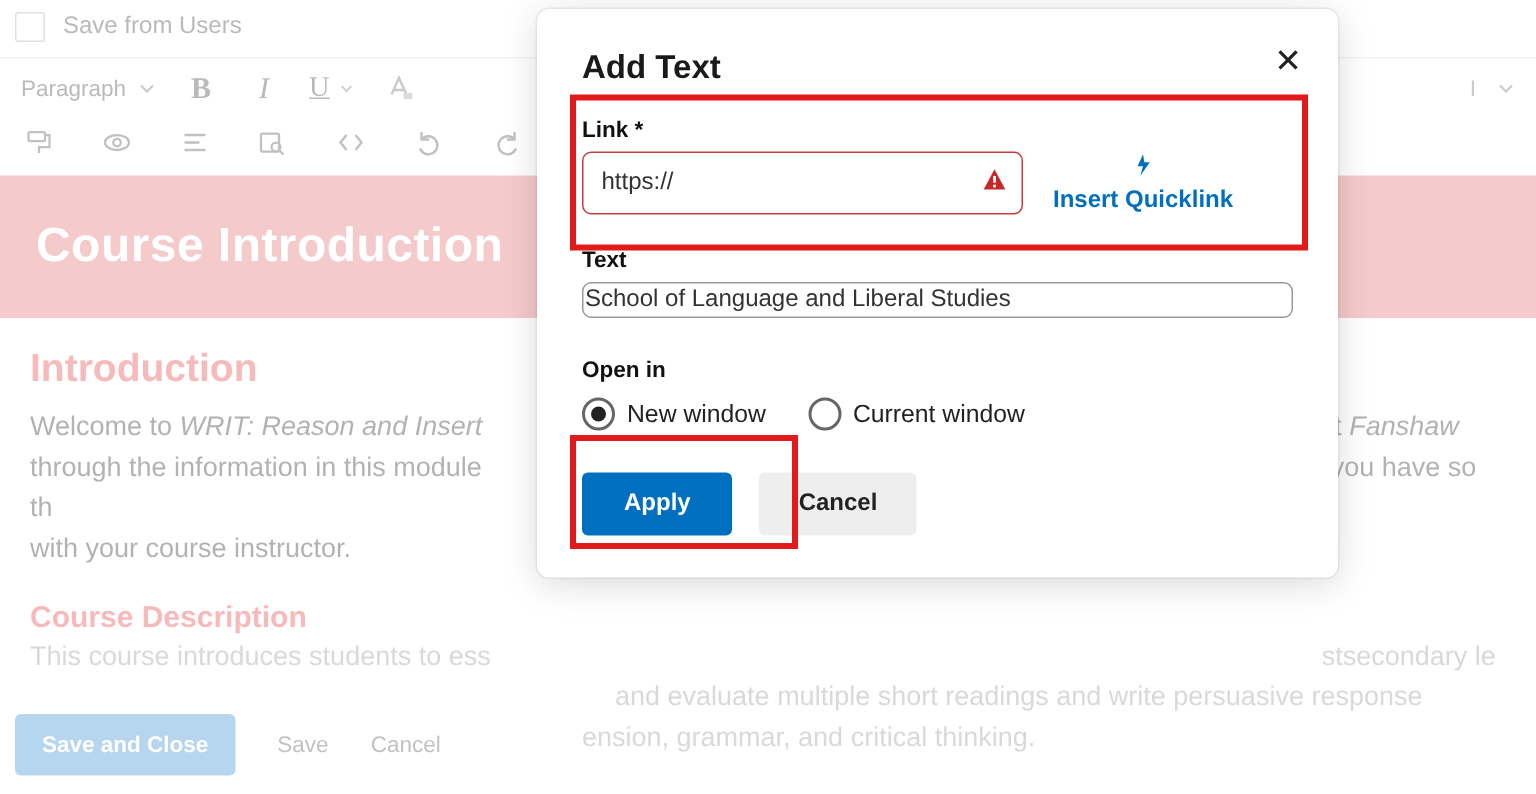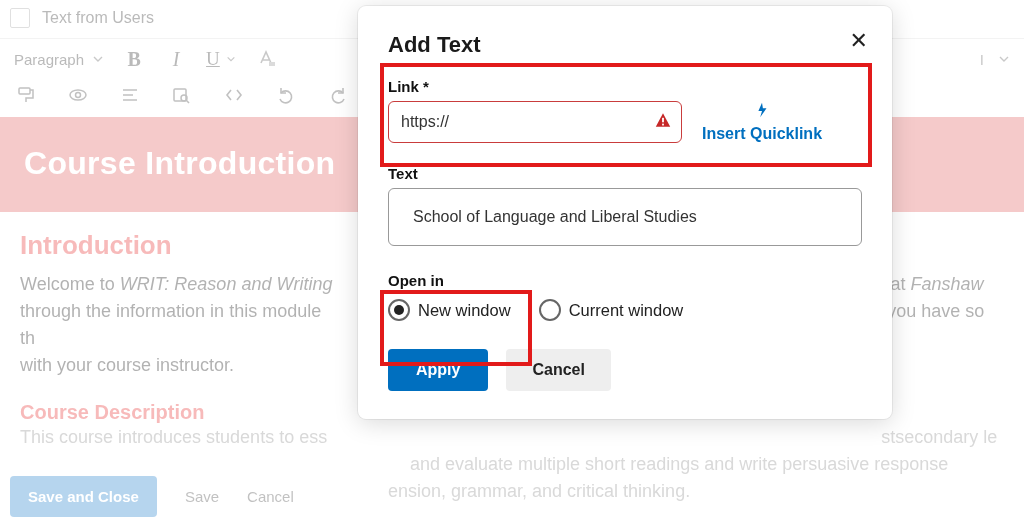--- a/index.html
+++ b/index.html
@@ -42,21 +42,21 @@
     .modal { position:absolute; top:6px; left:358px; width:534px; background:#fff; border-radius:8px; box-shadow:0 4px 24px rgba(0,0,0,.15), 0 0 0 1px rgba(0,0,0,.06); padding:26px 30px 28px; }
     .modal h3 { font-size:22px; font-weight:700; color:#1a1a1a; margin-bottom:20px; }
     .close-btn { position:absolute; top:22px; right:24px; font-size:22px; color:#222; cursor:pointer; }
     .m-label { font-size:15px; font-weight:700; color:#111; margin-bottom:6px; display:block; }
     .linkrow { display:flex; gap:20px; margin-bottom:22px; }
     .link-input-wrap { position:relative; flex:0 0 294px; }
     .link-input { width:100%; height:42px; border:1px solid #c93c3c; border-radius:6px; padding:0 36px 0 12px; font-size:16px; color:#333; outline:none; }
     .alert-icon { position:absolute; right:10px; top:50%; transform:translateY(-50%); color:#c62828; }
     .quicklink { display:flex; align-items:center; gap:6px; color:#006fbf; font-weight:700; font-size:16px; cursor:pointer;flex-direction:column; }
     .quicklink svg { width:18px; height:18px; }
-    .text-input { width:100%; height:58px; border:1px solid #999; border-radius:6px; padding:0 24px; font-size:16px; color:#333; margin-bottom:26px; }
+    .text-input { width:100%; height:24px; border:1px solid #999; border-radius:6px; padding:0 1px; font-size:16px; color:#333; margin-bottom:26px; }
     .openin-label { font-size:15px; font-weight:700; color:#111; margin-bottom:10px; display:block; }
     .radios { display:flex; align-items:center; gap:28px; margin-bottom:28px; }
     .radio { display:flex; align-items:center; gap:8px; font-size:16.5px; color:#222; cursor:pointer; }
     .radio .ring { width:22px; height:22px; border:2px solid #666; border-radius:50%; display:inline-flex; align-items:center; justify-content:center; }
     .radio .dot { width:10px; height:10px; background:#222; border-radius:50%; }
     .modal-actions { display:flex; gap:18px; }
     .btn-apply { background:#006fbf; color:#fff; border:none; border-radius:4px; padding:12px 28px; font-size:16px; font-weight:700; cursor:pointer; }
     .btn-cancel { background:#eee; color:#222; border:none; border-radius:4px; padding:12px 26px; font-size:16px; font-weight:600; cursor:pointer; }
 
     
@@ -65,21 +65,21 @@
     .hl-open { top:290px; left:380px; width:152px; height:76px; }
 
     
     .sel { background:#eaf3fb; }
   </style>
 </head>
 <body>
 
 <div class="hide-row">
   <span class="hide-check"></span>
-  <span class="hide-label">Text from Users</span>
+  <span class="hide-label">Save from Users</span>
 </div>
 
 <div class="toolbar">
   <span class="tb-para">
     <span>Paragraph</span>
     <svg width="12" height="12" viewBox="0 0 12 12">
         <path d="M2 4l4 4 4-4" stroke="#888" stroke-width="1.4" fill="none"></path>
       </svg>
   </span>
   <span class="tb-icon" style="font-weight:700;font-family:'Times New Roman',serif;font-size:20px;">B</span>
@@ -148,21 +148,21 @@
   </span>
 </div>
 
 <div class="banner">
   <span>Course Introduction</span>
 </div>
 
 <div class="content">
   <h2>Introduction</h2>
   <p>
-    <span>Welcome to </span><em>WRIT: Reason and Writing</em>
+    <span>Welcome to </span><em>WRIT: Reason and Insert</em>
     <span style="display:inline-block;width:525px;"></span><span class="sel">ies</span><span> at </span><em>Fanshaw</em>
   </p>
   <p><span>through the information in this module</span><span style="display:inline-block;width:552px;"></span><span>s you have so th</span></p>
   <p>with your course instructor.</p>
   <div class="sub">Course Description</div>
   <p class="desc"><span>This course introduces students to ess</span><span style="display:inline-block;width:554px;"></span><span>stsecondary le</span></p>
   <p class="desc" style="padding-left:390px;">and evaluate multiple short readings and write persuasive response</p>
   <p class="desc" style="padding-left:368px;">ension, grammar, and critical thinking.</p>
 </div>
 

